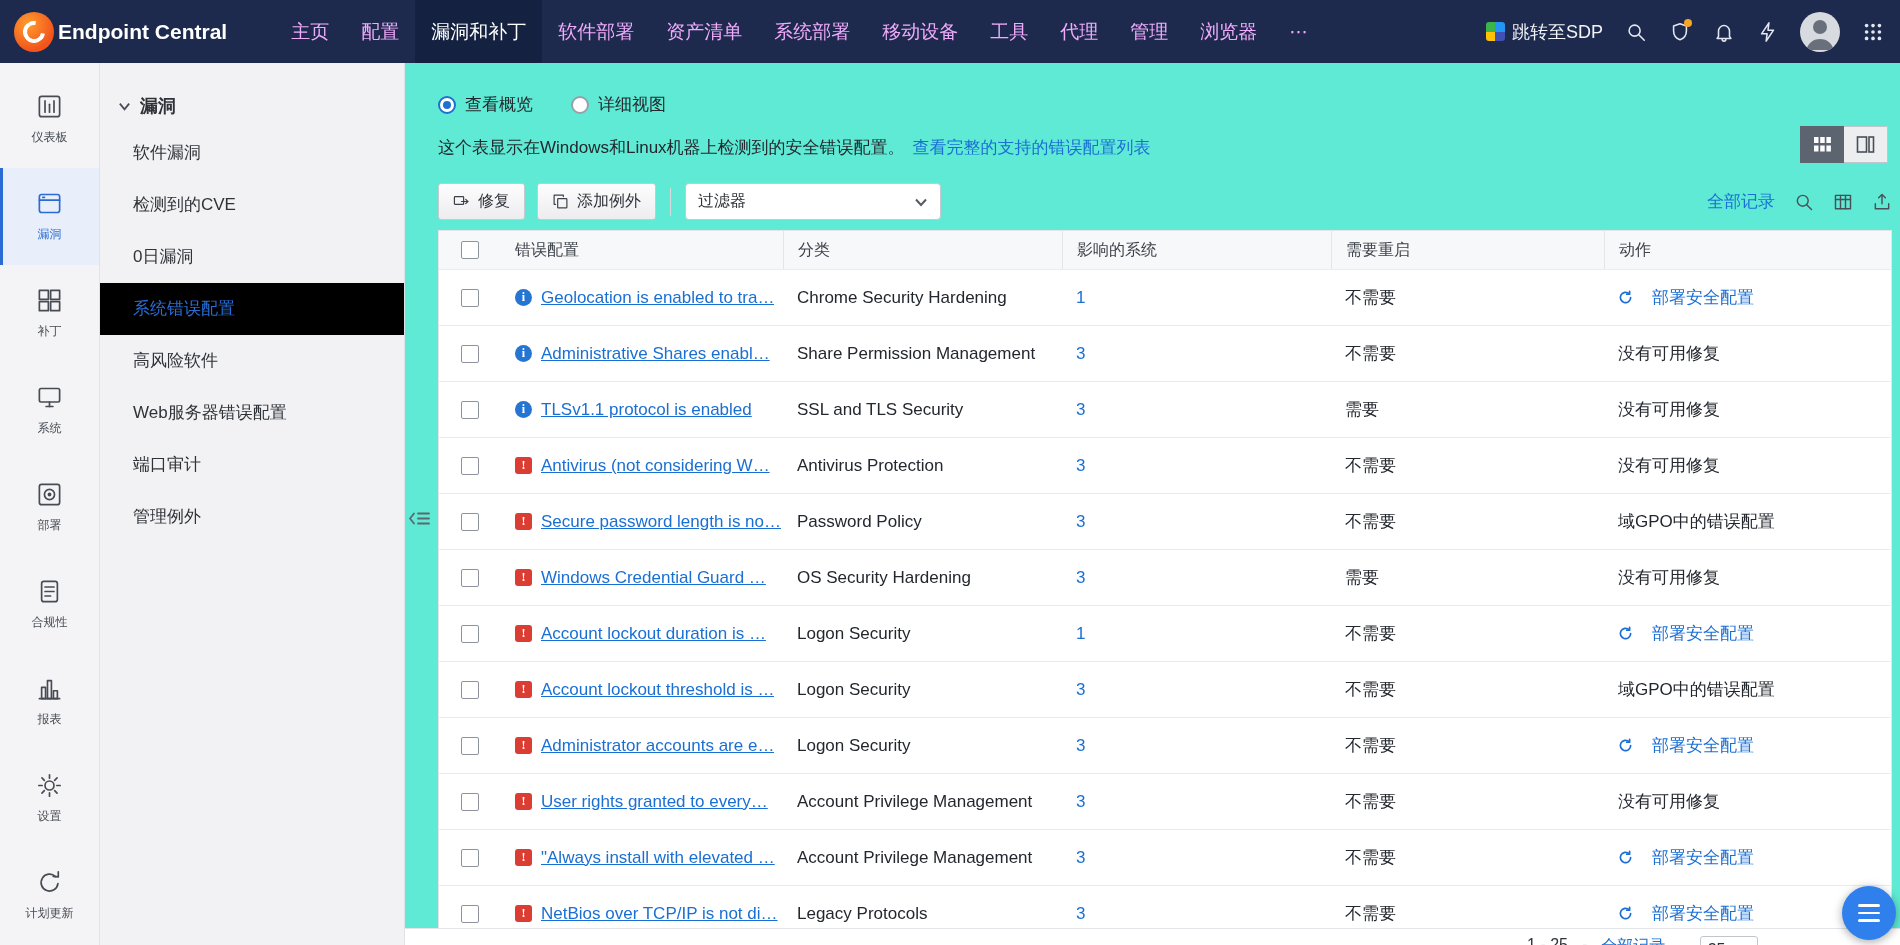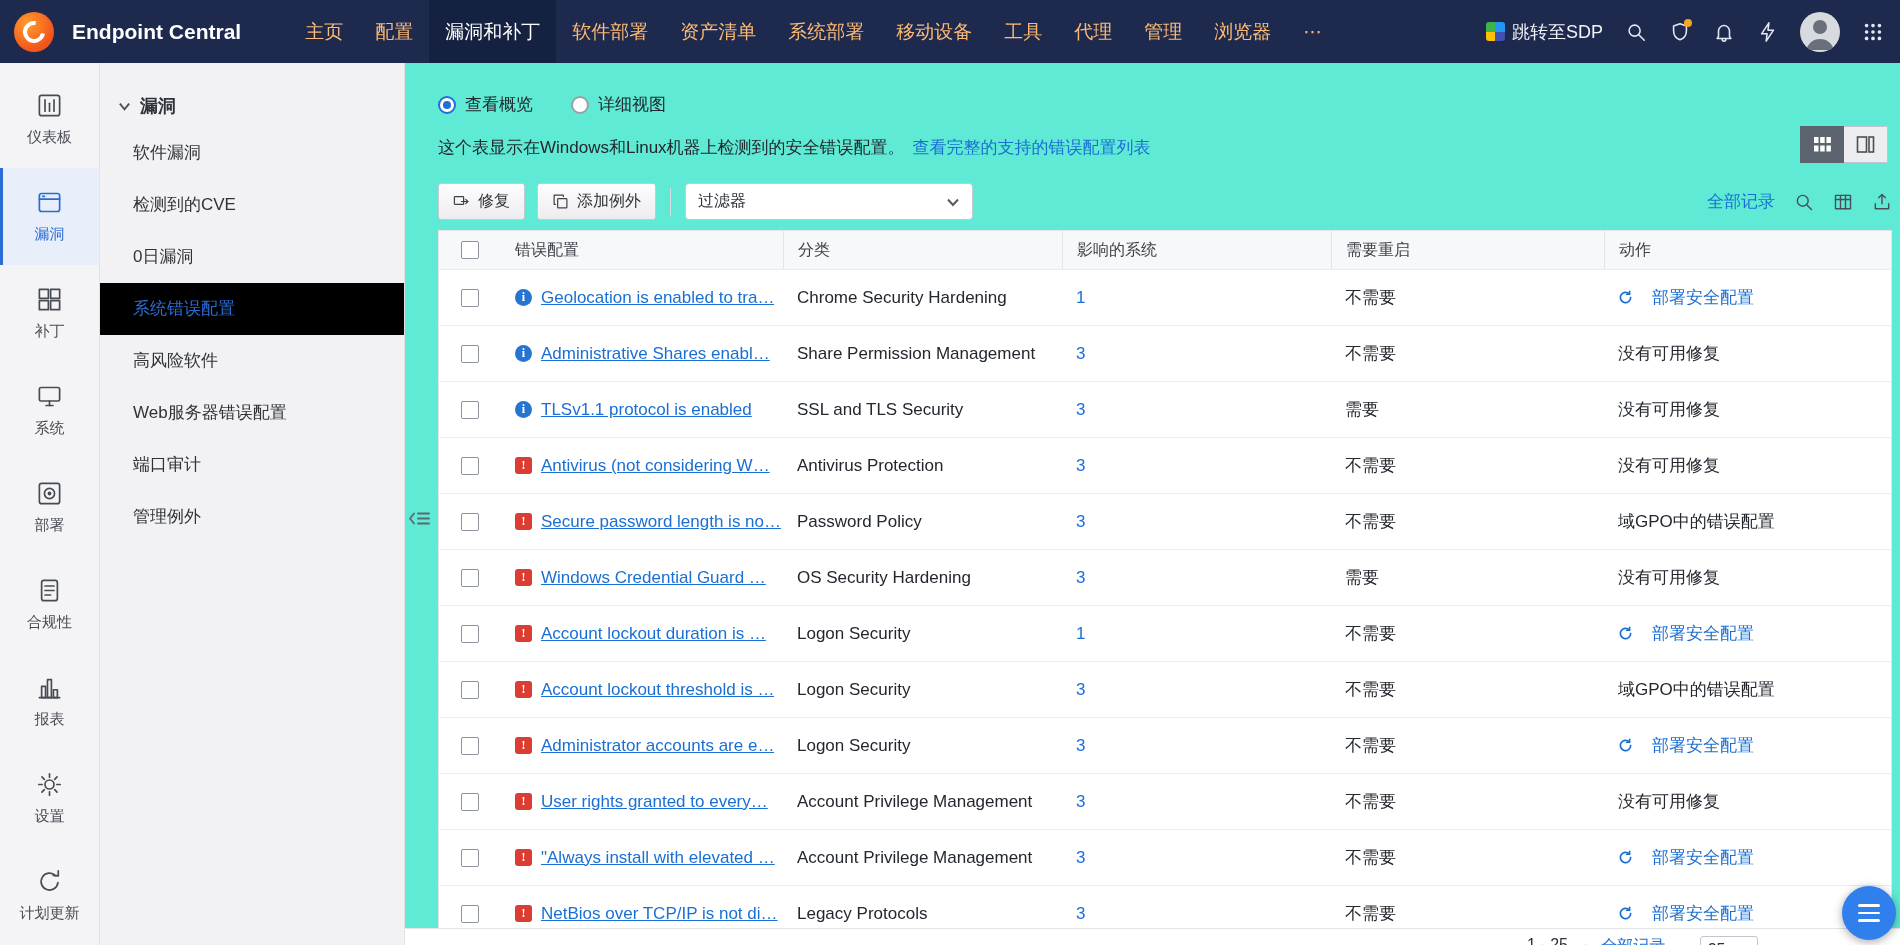--- a/index.html
+++ b/index.html
@@ -2,44 +2,44 @@
 <html><head>
 <meta charset="utf-8">
 <style>
   * { margin:0; padding:0; box-sizing:border-box; }
   html,body { width:1900px; height:945px; overflow:hidden; background:#fff;
     font-family:"Liberation Sans","DejaVu Sans",sans-serif; }
   .app { width:1900px; height:945px; display:flex; flex-direction:column; }
 
   
   .topbar { height:63px; background:#1e2a4d; display:flex; align-items:center; color:#e6eaf3; flex-shrink:0; }
-  .brand { display:flex; align-items:center; gap:18px; padding-left:14px; cursor:pointer; }
+  .brand { display:flex; align-items:center; gap:4px; padding-left:14px; cursor:pointer; }
   .logo { width:40px; height:40px; border-radius:50%; background:radial-gradient(circle at 35% 30%,#ff9d2e,#f2541b 70%); position:relative; flex-shrink:0; }
   .logo::after { content:''; position:absolute; inset:9px; border:4px solid #fff; border-radius:50%; border-right-color:transparent; transform:rotate(-35deg); }
   .brand-name { font-size:21px; font-weight:bold; color:#fff; white-space:nowrap; }
   .topnav { display:flex; margin-left:48px; height:63px; }
-  .nav-item { line-height:63px; padding:0 16px; font-size:19px; color:#fdba74; cursor:pointer; white-space:nowrap; }
+  .nav-item { line-height:63px; padding:0 16px; font-size:19px; color:#f0abfc; cursor:pointer; white-space:nowrap; }
   .nav-item.active { background:#152140; color:#fff; }
   .topbar-right { margin-left:auto; display:flex; align-items:center; gap:21px; padding-right:16px;padding-left:24px; }
   .sdp { display:flex; align-items:center; gap:7px; font-size:18px; color:#f2f4f8; cursor:pointer; white-space:nowrap; }
   .sdp-logo { width:19px; height:19px; border-radius:3px; overflow:hidden; display:grid; grid-template-columns:1fr 1fr; grid-template-rows:1fr 1fr; }
   .sdp-logo i { display:block; }
   .tb-icon { width:23px; height:23px; display:flex; align-items:center; justify-content:center; cursor:pointer; position:relative; }
   .tb-icon svg { width:22px; height:22px; stroke:#e2e7f1; fill:none; stroke-width:1.7; stroke-linecap:round; stroke-linejoin:round; }
   .shield-dot { position:absolute; right:-1px; top:-1px; width:8px; height:8px; border-radius:50%; background:#f5a623; }
   .avatar { width:40px; height:40px; border-radius:50%; background:#d7dade; overflow:hidden; cursor:pointer; flex-shrink:0; }
   .avatar svg { width:40px; height:40px; }
   .apps svg { fill:#e2e7f1; stroke:none; }
 
   
   .body { flex:1; display:flex; position:relative; min-height:0; }
 
   
   .iconbar { width:100px; background:#f4f4f6; border-right:1px solid #e2e3e6; padding-top:8px; flex-shrink:0; }
-  .icon-item { height:97px; display:flex; flex-direction:column; align-items:center; justify-content:center; gap:9px; color:#474c54; font-size:15px; cursor:pointer; position:relative; }
+  .icon-item { height:97px; display:flex; flex-direction:column; align-items:center; justify-content:center; gap:9px; color:#474c54; font-size:12px; cursor:pointer; position:relative; }
   .icon-item svg { width:27px; height:27px; stroke:currentColor; fill:none; stroke-width:1.5; stroke-linecap:round; stroke-linejoin:round; }
   .icon-item.active { background:#e9effa; color:#2b6cd4; }
   .icon-item.active::before { content:''; position:absolute; left:0; top:0; bottom:0; width:3px; background:#2b6cd4; }
 
   
   .subnav { width:305px; background:#f2f2f4; border-right:1px solid #e2e3e6; padding-top:22px; flex-shrink:0; }
   .subnav-header { display:flex; align-items:center; gap:9px; padding-left:18px; height:42px; font-size:18px; font-weight:bold; color:#2f3338; cursor:pointer; }
   .subnav-header svg { width:13px; height:13px; stroke:#4a4f57; fill:none; stroke-width:2; }
   .subnav-item { height:52px; line-height:52px; padding-left:33px; font-size:17px; color:#2f3338; cursor:pointer; white-space:nowrap; }
   .subnav-item.active { background:#000000; color:#2b6cd4; }
@@ -63,21 +63,21 @@
   .vbtn + .vbtn { border-left:none; }
   .vbtn.active { background:#5c6470; border-color:#5c6470; }
   .vbtn svg { width:19px; height:19px; }
 
   .toolbar { margin-top:24px; display:flex; align-items:center; }
   .tbtn { height:37px; display:flex; align-items:center; gap:8px; padding:0 14px; font-size:16px; color:#2f3338;
     background:linear-gradient(#fdfdfe,#ededf0); border:1px solid #c6c9cf; border-radius:3px; cursor:pointer; white-space:nowrap; }
   .tbtn + .tbtn { margin-left:12px; }
   .tbtn svg { width:17px; height:17px; stroke:#3c424a; fill:none; stroke-width:1.7; stroke-linecap:round; stroke-linejoin:round; }
   .tb-sep { width:1px; height:28px; background:#d8dadd; margin:0 14px; }
-  .filter-dd { width:288px; height:37px; background:#fff; border:1px solid #c6c9cf; border-radius:4px; display:flex; align-items:center;
+  .filter-dd { width:256px; height:37px; background:#fff; border:1px solid #c6c9cf; border-radius:4px; display:flex; align-items:center;
     padding:0 12px; font-size:16px; color:#2f3338; cursor:pointer; }
   .filter-dd svg { margin-left:auto; width:14px; height:14px; stroke:#555b63; fill:none; stroke-width:2; }
   .toolbar-right { margin-left:auto; display:flex; align-items:center; gap:19px; font-size:17px; }
   .toolbar-right .mini { width:20px; height:20px; cursor:pointer; }
   .toolbar-right .mini svg { width:20px; height:20px; stroke:#4a4f57; fill:none; stroke-width:1.7; stroke-linecap:round; stroke-linejoin:round; }
 
   
   .table { margin-top:10px; border:1px solid #e4e5e8; border-bottom:none; }
   .trow { display:grid; grid-template-columns:62px 282px 279px 269px 273px 1fr; align-items:center; height:56px; border-bottom:1px solid #ececee; background:#fff; font-size:17px; color:#23272e; }
   .trow.head { height:39px; background:#f7f8f9; font-size:16px; color:#3e434b; }

